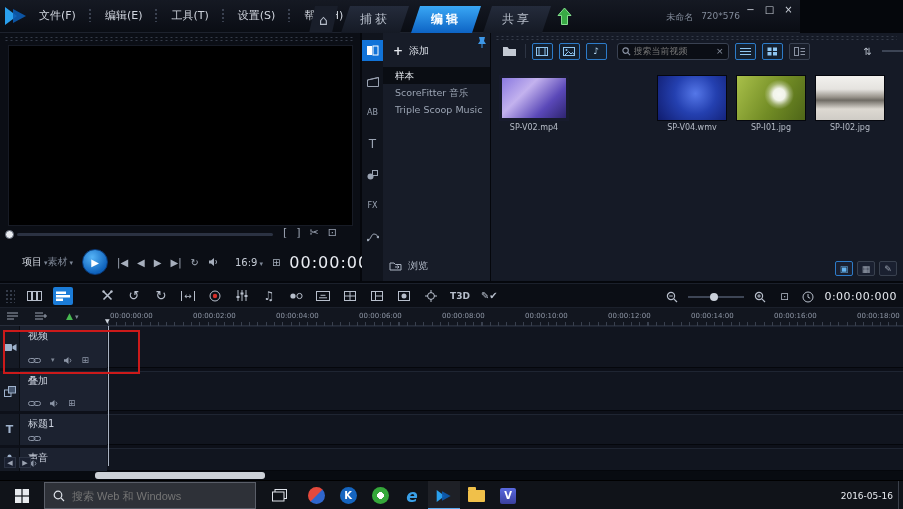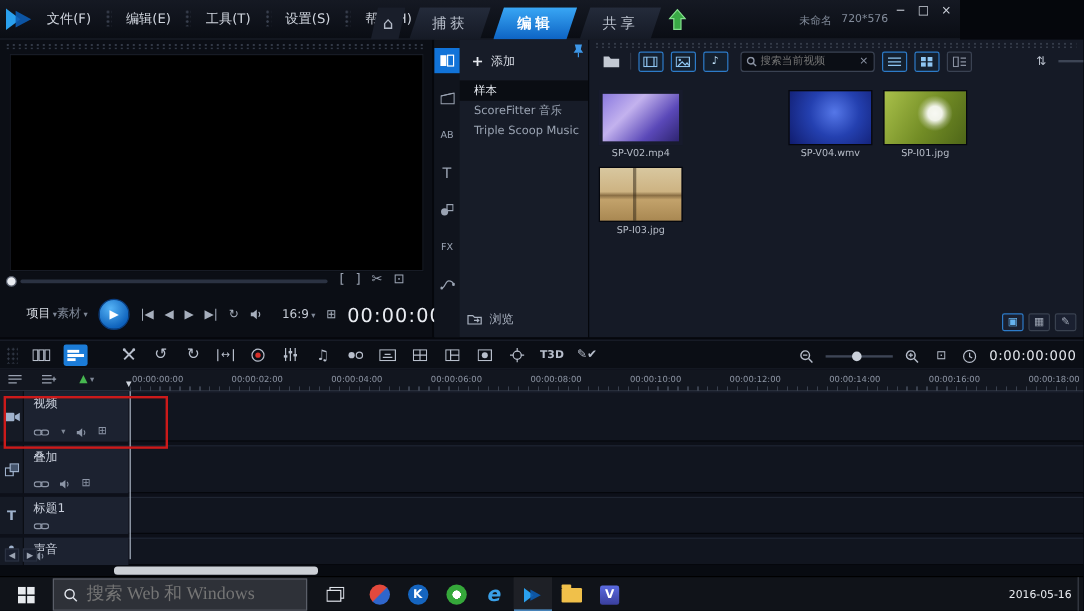--- a/index.html
+++ b/index.html
@@ -100,21 +100,21 @@
 .playhead{position:absolute;left:108px;top:18px;width:1px;height:140px;background:#a9b2c1;z-index:3}
 .redbox{position:absolute;left:3px;top:22px;width:137px;height:44px;border:2px solid #cc1a1a;z-index:6}
 .tlscroll{position:absolute;left:4px;top:149px;display:flex;gap:3px;z-index:4}
 .sbtn{width:12px;height:11px;display:flex;align-items:center;justify-content:center;font-size:7px;color:#9ba3b2;background:#1a2030;border:1px solid #2b3242}
 .hscroll{position:absolute;left:0;top:163px;width:903px;height:9px;background:#080b11}
 .hthumb{position:absolute;left:95px;top:1px;width:170px;height:7px;border-radius:3px;background:#ccd0d6}
 
 .taskbar{position:absolute;left:0;top:480px;width:903px;height:29px;background:#101319;border-top:1px solid #000}
 .start{position:absolute;left:0;top:0;width:44px;height:29px;display:flex;align-items:center;justify-content:center}
 .tsearch{position:absolute;left:44px;top:1px;width:212px;height:27px;background:#2e3138;border:1px solid #5a5e68;display:flex;align-items:center;padding:0 8px;gap:7px}
-.tsearch input{flex:1;min-width:0;background:transparent;border:0;outline:0;color:#e0e4eb;font-size:15px;font-family:Liberation Serif, serif}
+.tsearch input{flex:1;min-width:0;background:transparent;border:0;outline:0;color:#e0e4eb;font-size:11px;font-family:Liberation Sans, sans-serif}
 .taskview{position:absolute;left:262px;top:0;width:34px;height:29px;display:flex;align-items:center;justify-content:center}
 .tapp{position:absolute;top:0;width:32px;height:29px;display:flex;align-items:center;justify-content:center}
 .tapp.active{background:rgba(255,255,255,.06);box-shadow:inset 0 -2px 0 #58a8ec}
 .ci{width:17px;height:17px;border-radius:50%;display:flex;align-items:center;justify-content:center;color:#fff;font-size:10px;font-weight:bold}
 .folder{width:17px;height:12px;background:#f0c04a;border-radius:1px;position:relative}
 .folder:before{content:"";position:absolute;left:0;top:-3px;width:8px;height:3px;background:#f0c04a;border-radius:1px 1px 0 0}
 .vsq{width:16px;height:16px;border-radius:2px;background:linear-gradient(#5a6ae0,#3a3f9e);color:#fff;font-size:10px;font-weight:bold;display:flex;align-items:center;justify-content:center}
 .trdate{position:absolute;right:10px;top:10px;font-size:9px;color:#e9ecf1}
 .showdesk{position:absolute;right:0;top:0;width:5px;height:29px;border-left:1px solid #3b404a}
 </style>
@@ -327,23 +327,23 @@
       <div class="tlabel">SP-V02.mp4</div>
     </div>
     <div class="thumb" style="left:165px;top:42px">
       <div class="timg t2"></div>
       <div class="tlabel">SP-V04.wmv</div>
     </div>
     <div class="thumb" style="left:244px;top:42px">
       <div class="timg t3"></div>
       <div class="tlabel">SP-I01.jpg</div>
     </div>
-    <div class="thumb" style="left:7px;top:106px">
-      <div class="timg t5"></div>
-      <div class="tlabel">SP-I03.jpg</div>
+    <div class="thumb" style="left:323px;top:42px">
+      <div class="timg t4"></div>
+      <div class="tlabel">SP-I02.jpg</div>
     </div>
 
     <div class="gfoot">
       <span class="gfbtn blue">
           <span>▣</span>
         </span>
       <span class="gfbtn">
           <span>▦</span>
         </span>
       <span class="gfbtn">

